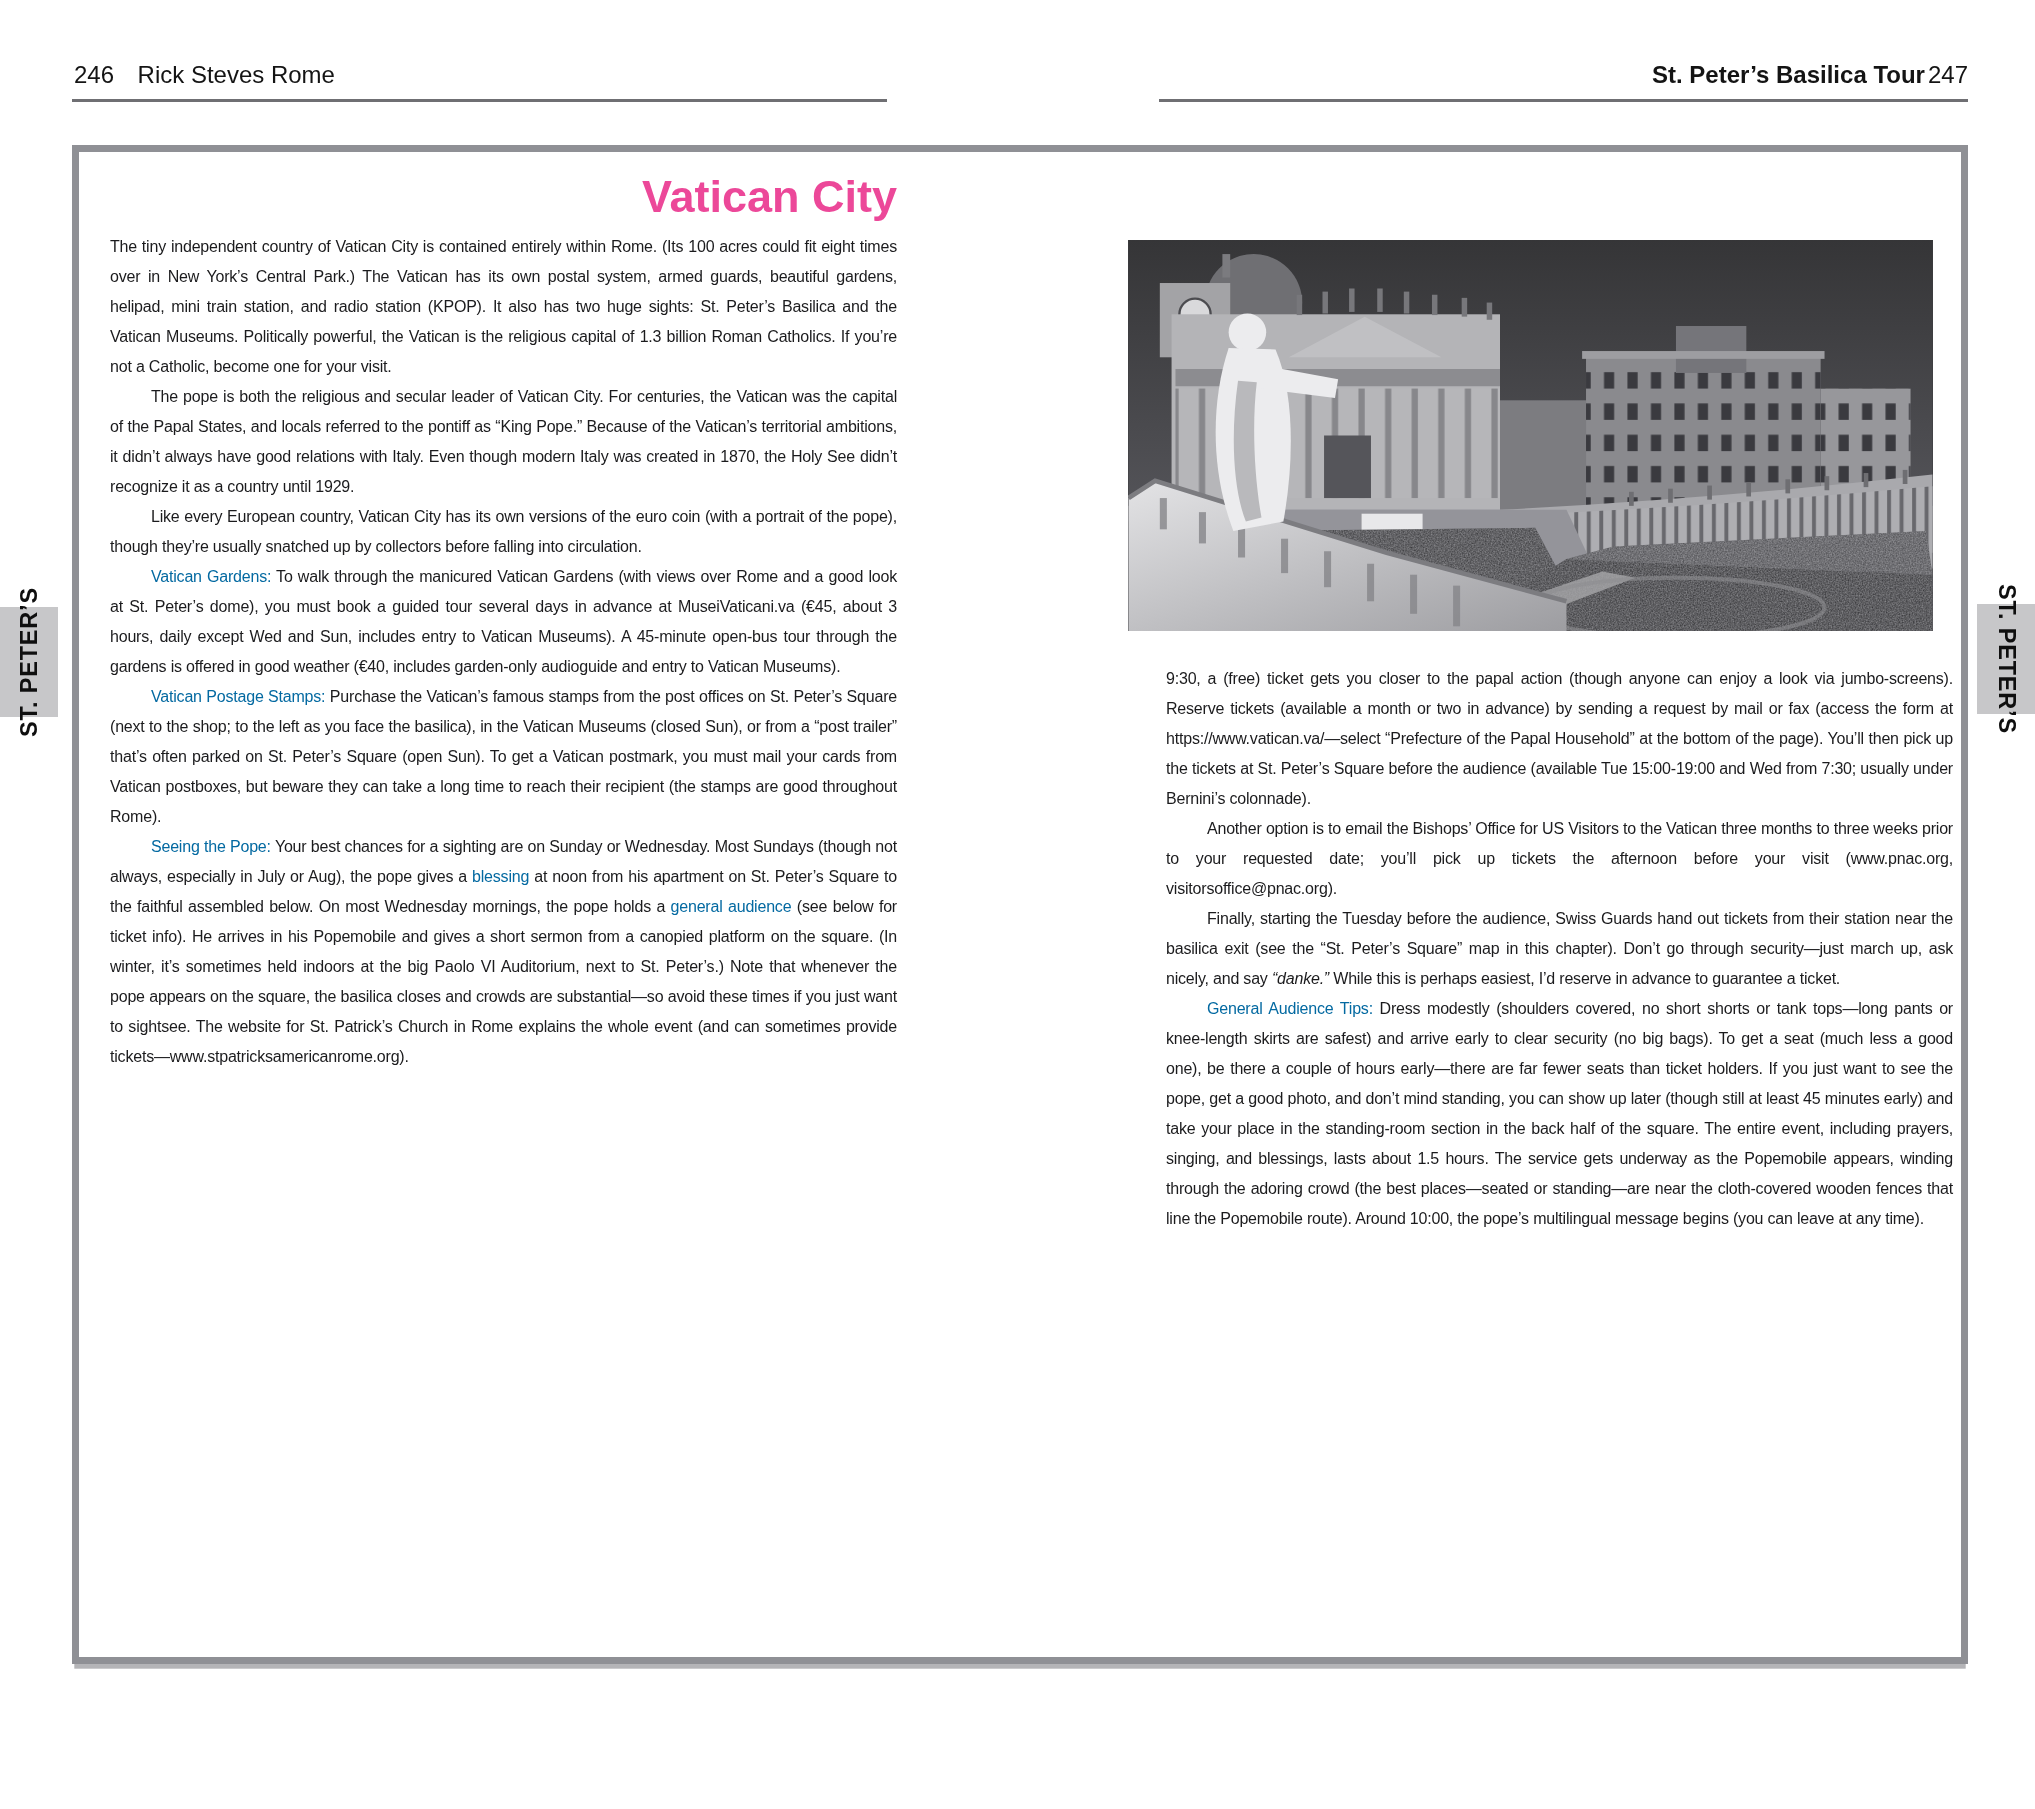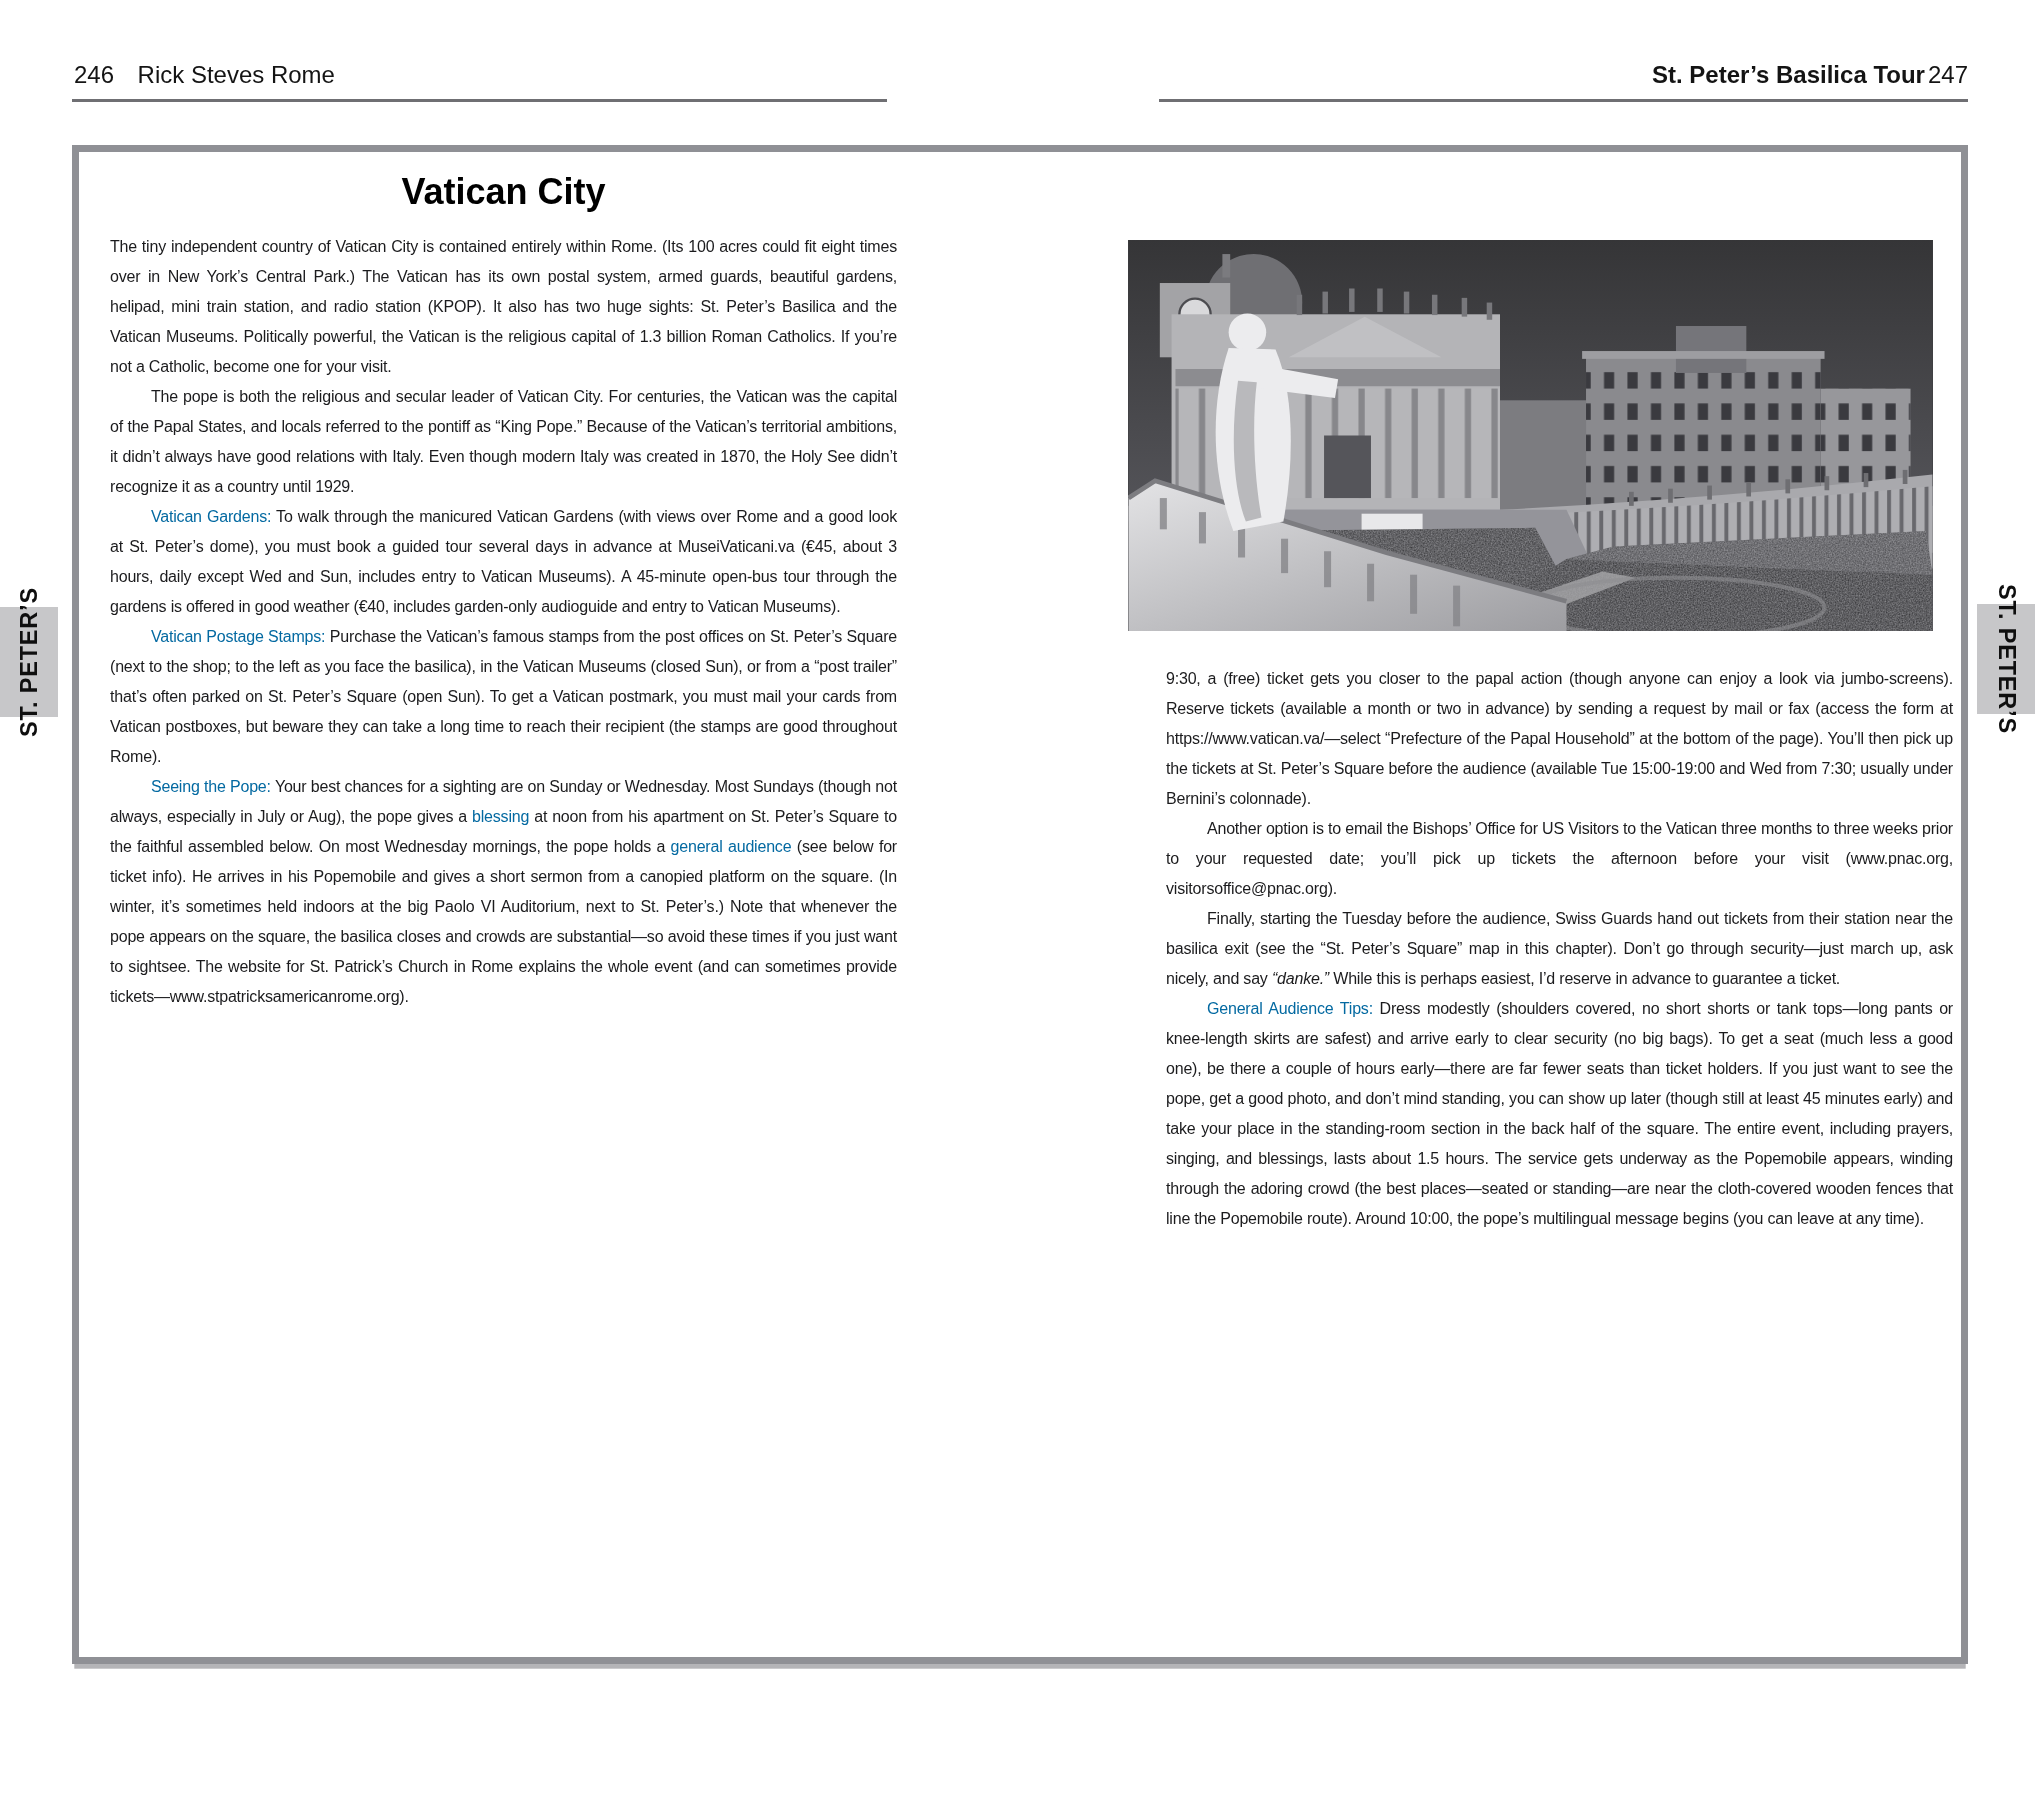--- a/index.html
+++ b/index.html
@@ -28,22 +28,22 @@
   .tab-left{left:0;top:607px;}
   .tab-right{left:1977px;top:604px;}
   .tab span{
     position:absolute;left:50%;top:50%;white-space:nowrap;
     font-weight:700;font-size:23.5px;letter-spacing:0.8px;color:#0f0f0f;
   }
   .tab-left span{transform:translate(-50%,-50%) rotate(-90deg);}
   .tab-right span{transform:translate(-50%,-50%) rotate(90deg);}
   
   .article-heading{
-    position:absolute;left:110px;top:171px;width:787px;text-align:center;
-    font-size:36px;font-weight:700;color:#000000;letter-spacing:0;
+    position:absolute;left:110px;top:171px;width:787px;text-align:right;
+    font-size:45px;font-weight:700;color:#ec4899;letter-spacing:0;
   }
   .column{position:absolute;width:787px;font-size:16px;line-height:30px;letter-spacing:-0.2px;}
   .column-left{left:110px;top:232px;}
   .column-right{left:1166px;top:664px;}
   .para{margin:0;text-align:justify;}
   .para.indent{text-indent:41px;}
   .para strong{font-weight:400;color:#0369a1;}
   .para em{font-style:italic;}
   
   .photo{position:absolute;left:1128px;top:240px;width:805px;height:391px;overflow:hidden;background:#3c3c3f;}
@@ -68,20 +68,21 @@
   <span>ST. PETER’S</span>
 </div>
 
 <div class="content-box"></div>
 
 <div class="article-heading">Vatican City</div>
 
 <div class="column column-left">
     <p class="para"><span>The tiny independent country of Vatican City is contained entirely within Rome. (Its 100 acres could fit eight times over in New York’s Central Park.) The Vatican has its own postal system, armed guards, beautiful gardens, helipad, mini train station, and radio station (KPOP). It also has two huge sights: St. Peter’s Basilica and the Vatican Museums. Politically powerful, the Vatican is the religious capital of 1.3 billion Roman Catholics. If you’re not a Catholic, become one for your visit.</span></p>
     <p class="para indent"><span>The pope is both the religious and secular leader of Vatican City. For centuries, the Vatican was the capital of the Papal States, and locals referred to the pontiff as “King Pope.” Because of the Vatican’s territorial ambitions, it didn’t always have good relations with Italy. Even though modern Italy was created in 1870, the Holy See didn’t recognize it as a country until 1929.</span></p>
+    <p class="para indent"><span>Like every European country, Vatican City has its own versions of the euro coin (with a portrait of the pope), though they’re usually snatched up by collectors before falling into circulation.</span></p>
     <p class="para indent"><strong>Vatican Gardens:</strong><span> To walk through the manicured Vatican Gardens (with views over Rome and a good look at St. Peter’s dome), you must book a guided tour several days in advance at MuseiVaticani.va (€45, about 3 hours, daily except Wed and Sun, includes entry to Vatican Museums). A 45-minute open-bus tour through the gardens is offered in good weather (€40, includes garden-only audioguide and entry to Vatican Museums).</span></p>
     <p class="para indent"><strong>Vatican Postage Stamps:</strong><span> Purchase the Vatican’s famous stamps from the post offices on St. Peter’s Square (next to the shop; to the left as you face the basilica), in the Vatican Museums (closed Sun), or from a “post trailer” that’s often parked on St. Peter’s Square (open Sun). To get a Vatican postmark, you must mail your cards from Vatican postboxes, but beware they can take a long time to reach their recipient (the stamps are good throughout Rome).</span></p>
     <p class="para indent"><strong>Seeing the Pope:</strong><span> Your best chances for a sighting are on Sunday or Wednesday. Most Sundays (though not always, especially in July or Aug), the pope gives a </span><strong>blessing</strong><span> at noon from his apartment on St. Peter’s Square to the faithful assembled below. On most Wednesday mornings, the pope holds a </span><strong>general audience</strong><span> (see below for ticket info). He arrives in his Popemobile and gives a short sermon from a canopied platform on the square. (In winter, it’s sometimes held indoors at the big Paolo VI Auditorium, next to St. Peter’s.) Note that whenever the pope appears on the square, the basilica closes and crowds are substantial—so avoid these times if you just want to sightsee. The website for St. Patrick’s Church in Rome explains the whole event (and can sometimes provide tickets—www.stpatricksamericanrome.org).</span></p>
   </div>
 
 <div class="photo" title="Black-and-white aerial view of St. Peter’s Square packed with crowds during a papal audience, seen from the basilica roofline past a statue, with the facade, Apostolic Palace, and Bernini’s colonnade">
   <svg width="805" height="391" viewBox="0 0 1028 500" xmlns="http://www.w3.org/2000/svg">
     <defs>
       <linearGradient id="sky" x1="0" y1="0" x2="0" y2="1">
         <stop offset="0" stop-color="#353537"></stop>

